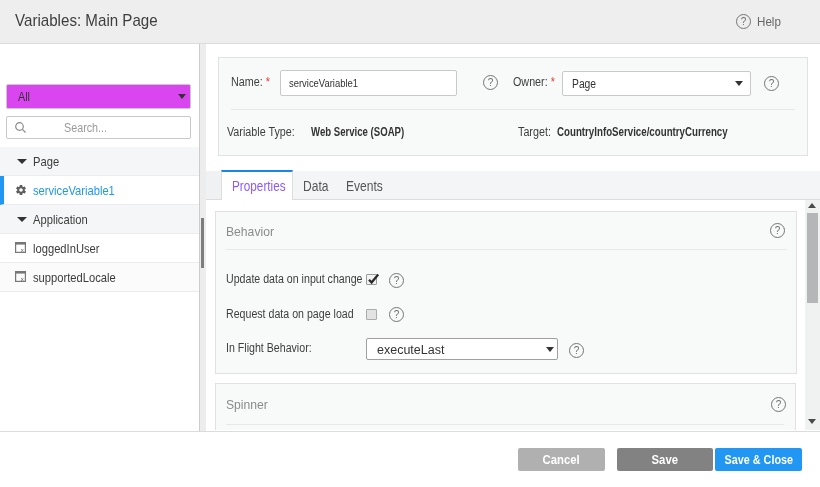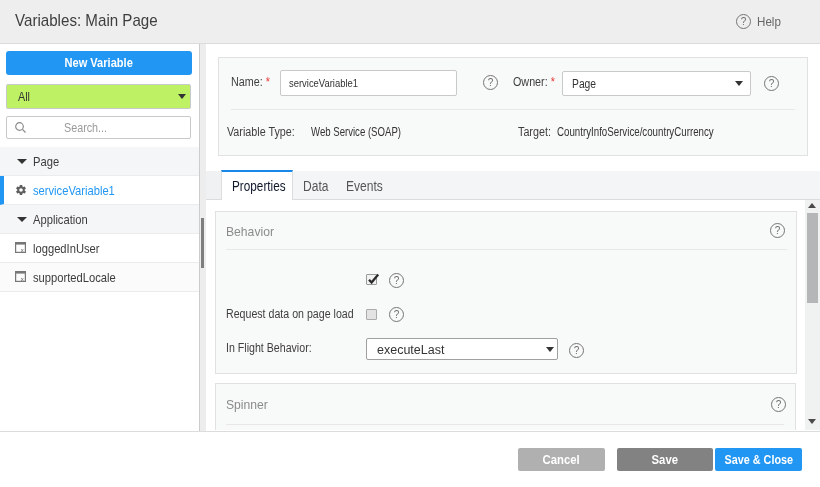--- a/index.html
+++ b/index.html
@@ -6,44 +6,44 @@
   #root{position:relative;width:820px;height:487px;background:#fff;font-family:"Liberation Sans",sans-serif;overflow:hidden;}
   .abs{position:absolute;}
   
   .header{left:0;top:0;width:820px;height:43px;background:#eeeeee;border-bottom:1px solid #dcdcdc;}
   .title{left:15px;top:11px;font-size:17px;color:#3e3e3e;}
   .helpc{width:13px;height:13px;border:1.5px solid #757575;border-radius:50%;text-align:center;line-height:13px;font-size:10px;color:#6d6d6d;background:transparent;}
   .helptext{left:757px;top:14px;font-size:13.5px;color:#666;}
   
   .sidebar{left:0;top:44px;width:199px;height:387px;background:#fff;}
   .newbtn{left:6px;top:51px;width:186px;height:24px;background:#2196f3;border-radius:3px;color:#fff;font-size:13.5px;font-weight:bold;text-align:center;line-height:24px;}
-  .allsel{left:6px;top:84px;width:185px;height:25px;border:1px solid #c9c9c9;border-radius:2px;background:#bef264;box-sizing:border-box;}
+  .allsel{left:6px;top:84px;width:185px;height:25px;border:1px solid #c9c9c9;border-radius:2px;background:#d946ef;box-sizing:border-box;}
   .allsel > span{position:absolute;left:11px;top:5px;font-size:12.5px;color:#333;}
   .search{left:6px;top:116px;width:185px;height:23px;border:1px solid #c9c9c9;border-radius:2px;background:#fff;box-sizing:border-box;}
   .search > span{position:absolute;left:25px;top:4px;font-size:12.5px;color:#9a9a9a;margin-left:32px;}
   .caret{width:0;height:0;border-left:4px solid transparent;border-right:4px solid transparent;border-top:5px solid #333;}
   .row{left:0;width:199px;height:29px;border-bottom:1px solid #ececec;box-sizing:border-box;}
   .rowtext{position:absolute;left:33px;top:7px;font-size:13px;color:#3c3c3c;}
   .tri{position:absolute;left:17px;top:12px;width:0;height:0;border-left:5px solid transparent;border-right:5px solid transparent;border-top:5.5px solid #333;}
   
   .sbtrack{left:199px;top:44px;width:7px;height:387px;background:#ededed;border-left:1px solid #ccc;box-sizing:border-box;}
   .sbthumb{left:201px;top:218px;width:2.5px;height:50px;background:#7e7e7e;}
   
   .main{left:206px;top:44px;width:614px;height:387px;background:#fff;}
   .card{background:#f8f9f9;border:1px solid #e1e1e1;box-sizing:border-box;}
   .lbl{font-size:12.5px;color:#3e3e3e;}
   .red{color:#e53935;}
   .input{background:#fff;border:1px solid #c9c9c9;border-radius:2px;box-sizing:border-box;}
-  .bold{font-weight:normal;color:#333;text-align:right;}
+  .bold{font-weight:bold;color:#333;text-align:right;}
   
   .tabstrip{left:206px;top:171px;width:614px;height:28px;background:#f4f5f7;}
   .tabstripL{left:206px;top:171px;width:16px;height:28px;background:#f0f1f3;}
   .tabborder{left:206px;top:199px;width:614px;height:1px;background:#dcdcdc;}
   .activetab{left:221px;top:170px;width:72px;height:30px;background:#fff;border-left:1px solid #ddd;border-right:1px solid #ddd;border-top:2.5px solid #1987e8;box-sizing:border-box;}
-  .tabtext{font-size:13.5px;color:#0f172a;}
+  .tabtext{font-size:13.5px;color:#8b5cf6;}
   
   .footer{left:0;top:431px;width:820px;height:56px;background:#fff;border-top:1px solid #dcdcdc;}
   .fbtn{top:448px;height:23px;border-radius:2px;color:#fff;font-size:13.5px;font-weight:bold;text-align:center;line-height:23px;}
   
   .ctrack{left:805px;top:200px;width:15px;height:230px;background:#f0f1f1;}
   .cthumb{left:807px;top:213px;width:11px;height:90px;background:#b4b6b7;}
   .uparr{width:0;height:0;border-left:4px solid transparent;border-right:4px solid transparent;border-bottom:5px solid #4a4a4a;}
   .dnarr{width:0;height:0;border-left:4px solid transparent;border-right:4px solid transparent;border-top:5px solid #4a4a4a;}
   .checkbox{width:11px;height:11px;border:1px solid #9a9a9a;border-radius:1px;box-sizing:border-box;}
   .tx{display:inline-block;transform:scaleX(0.86);transform-origin:0 50%;white-space:nowrap;}
@@ -53,21 +53,20 @@
 </head>
 <body>
 <div id="root">
 
   <div class="abs header"></div>
   <div class="abs title"><span class="tx" style="transform:scaleX(0.89);">Variables: Main Page</span></div>
   <div class="abs helpc" style="left:736px;top:14px;">?</div>
   <div class="abs helptext"><span class="tx">Help</span></div>
 
   <div class="abs sidebar"></div>
-  <div class="abs newbtn"><span class="txc">New Variable</span></div>
   <div class="abs allsel">
       <span><span class="tx">All</span></span>
     </div>
   <div class="abs caret" style="left:178px;top:94px;"></div>
   <div class="abs search">
     <svg style="position:absolute;left:7px;top:4px;" width="13" height="13" viewBox="0 0 13 13">
         <circle cx="5.5" cy="5.5" r="3.8" fill="none" stroke="#8a8a8a" stroke-width="1.2"></circle>
         <line x1="8.4" y1="8.4" x2="11.5" y2="11.5" stroke="#8a8a8a" stroke-width="1.2"></line>
       </svg>
     <span><span class="tx">Search...</span></span>
@@ -132,20 +131,21 @@
   <div class="abs tabborder"></div>
   <div class="abs activetab"></div>
   <div class="abs tabtext" style="left:232px;top:178px;font-size:14px;"><span class="tx" style="transform:scaleX(0.84);">Properties</span></div>
   <div class="abs tabtext" style="left:303px;top:178px;color:#555;font-size:14px;"><span class="tx">Data</span></div>
   <div class="abs tabtext" style="left:346px;top:178px;color:#555;font-size:14px;"><span class="tx">Events</span></div>
 
   <div class="abs card" style="left:215px;top:211px;width:582px;height:163px;"></div>
   <div class="abs" style="left:226px;top:224px;font-size:13.5px;color:#8b8b8b;"><span class="tx" style="transform:scaleX(0.9);">Behavior</span></div>
   <div class="abs helpc" style="left:770px;top:223px;">?</div>
   <div class="abs" style="left:226px;top:249px;width:561px;height:1px;background:#e8e8e8;"></div>
+  <div class="abs lbl" style="left:226px;top:272px;"><span class="tx" style="transform:scaleX(0.85);">Update data on input change</span></div>
   <div class="abs checkbox" style="left:366px;top:274px;background:#f2f2f2;">
     <svg style="position:absolute;left:0px;top:-2px;" width="13" height="13" viewBox="0 0 13 13">
         <path d="M2 6.8 L4.6 9.6 L11.2 1.6" fill="none" stroke="#2b2b2b" stroke-width="2.3"></path>
       </svg>
   </div>
   <div class="abs helpc" style="left:389px;top:273px;">?</div>
   <div class="abs lbl" style="left:226px;top:307px;"><span class="tx" style="transform:scaleX(0.85);">Request data on page load</span></div>
   <div class="abs checkbox" style="left:366px;top:309px;background:#e3e3e3;border-color:#ababab;"></div>
   <div class="abs helpc" style="left:389px;top:307px;">?</div>
   <div class="abs lbl" style="left:226px;top:341px;"><span class="tx" style="transform:scaleX(0.85);">In Flight Behavior:</span></div>

